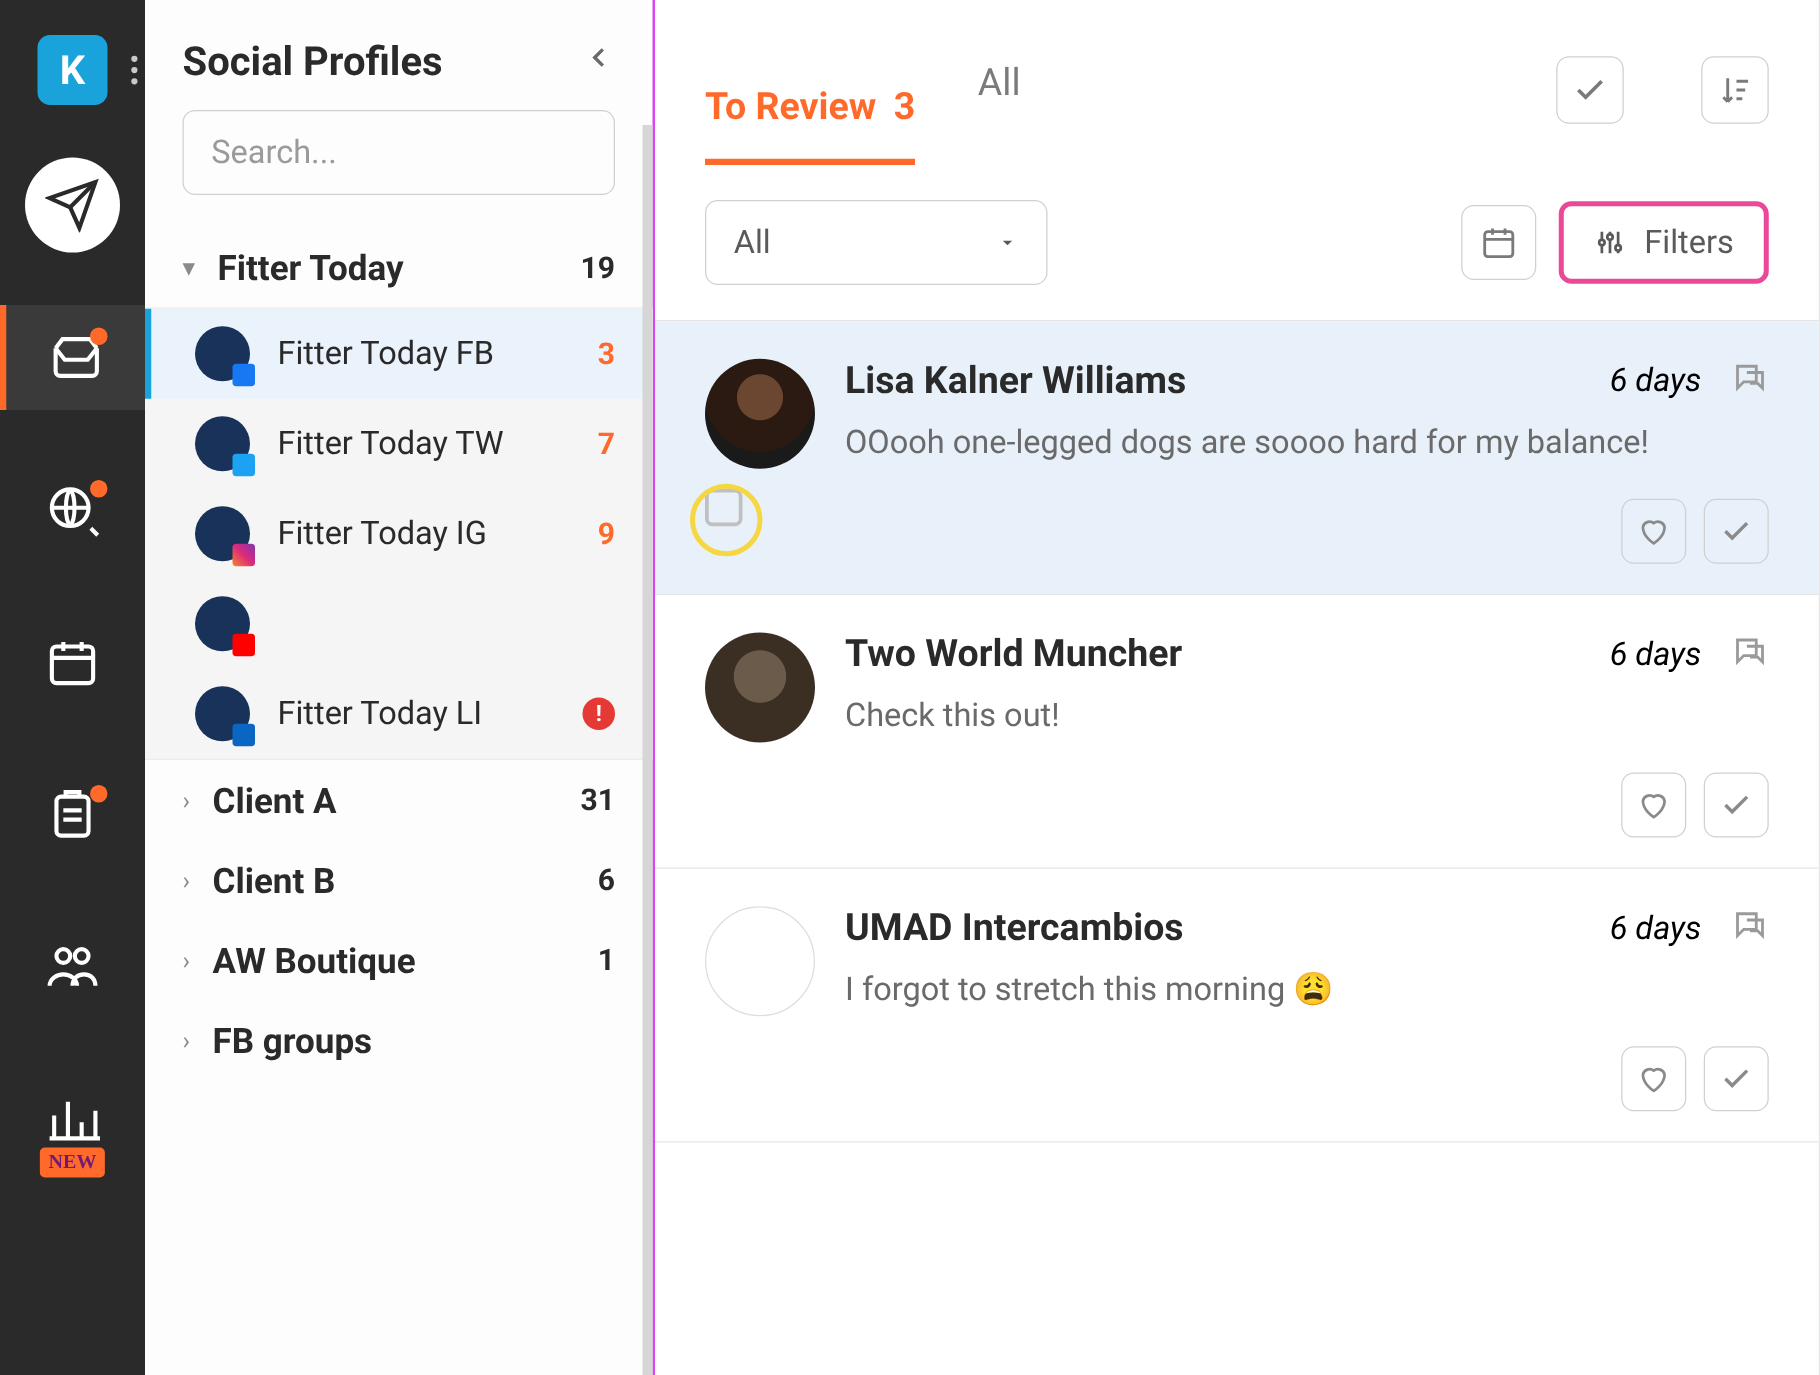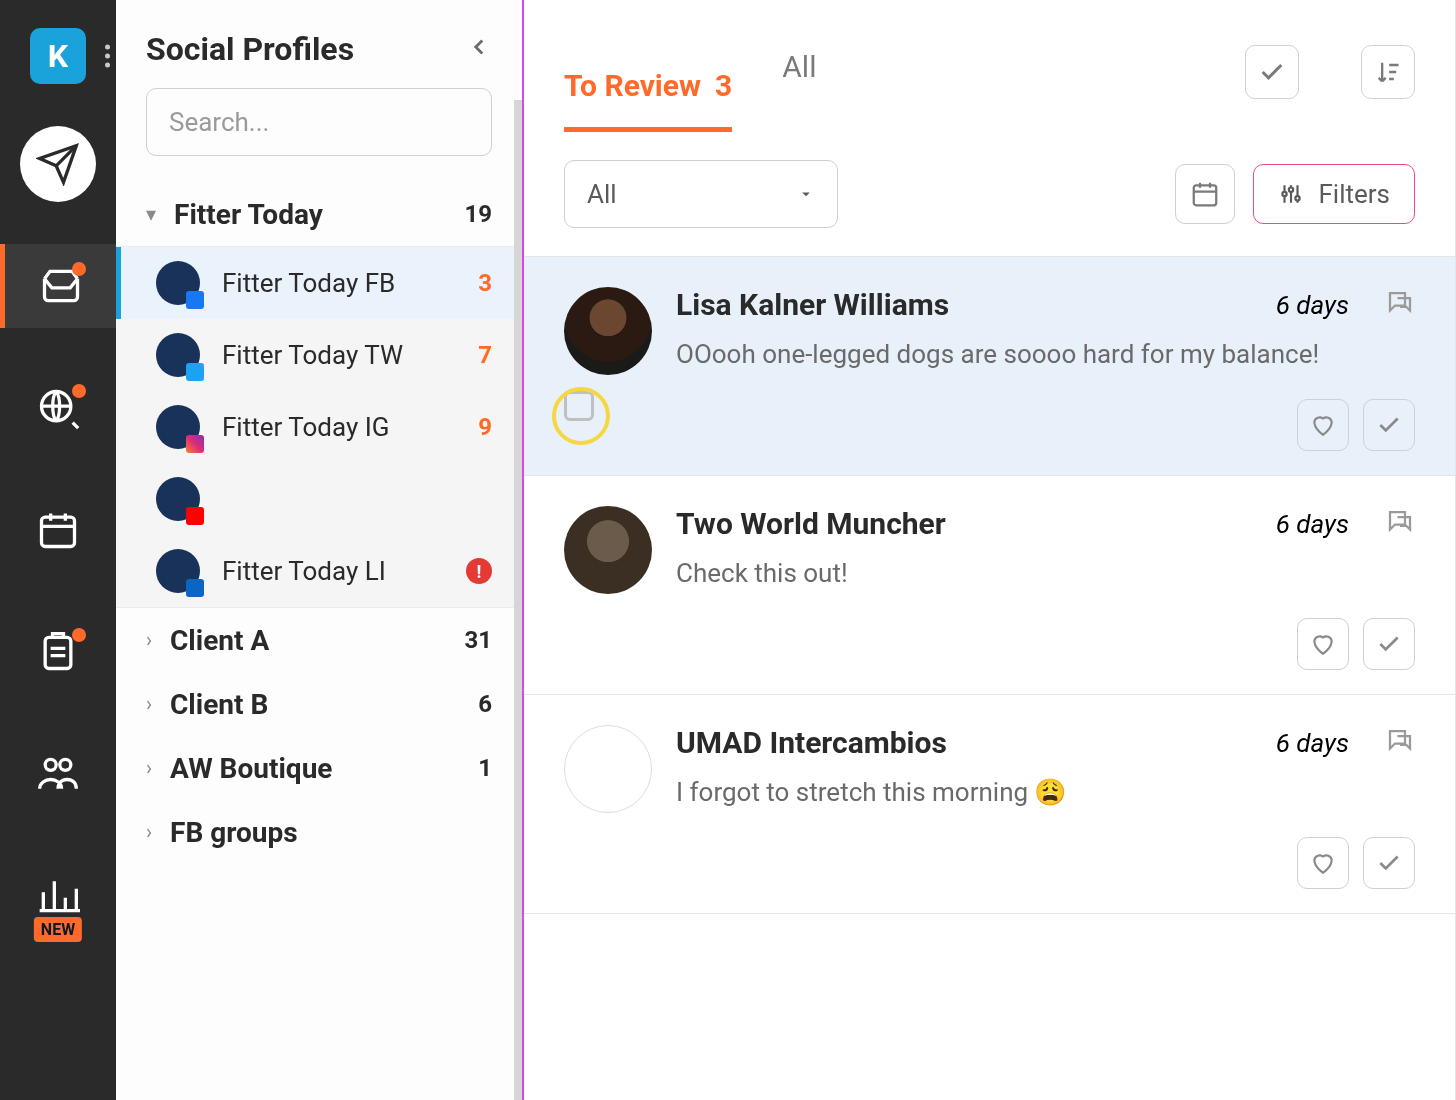--- a/index.html
+++ b/index.html
@@ -9,21 +9,21 @@
 
 .rail{width:116px;background:#2a2a2a;display:flex;flex-direction:column;align-items:center;padding-top:28px;gap:38px;position:relative;}
 .brand{width:56px;height:56px;background:#1aa3da;border-radius:10px;display:flex;align-items:center;justify-content:center;color:#fff;font-weight:700;font-size:32px;position:relative;}
 .brand-dots{position:absolute;right:-24px;top:50%;transform:translateY(-50%);display:flex;flex-direction:column;gap:4px;}
 .brand-dots span{width:5px;height:5px;background:#c9c9c9;border-radius:50%;}
 .rail-item{width:116px;height:84px;display:flex;align-items:center;justify-content:center;position:relative;color:#fff;}
 .rail-item.active{background:#3a3a3a;border-left:5px solid #ff6a2b;}
 .rail-item.circle{background:none;}
 .circle-wrap{width:76px;height:76px;border-radius:50%;background:#fff;display:flex;align-items:center;justify-content:center;color:#2a2a2a;}
 .badge-dot{position:absolute;top:18px;right:30px;width:14px;height:14px;background:#ff6a2b;border-radius:50%;}
-.new-tag{position:absolute;bottom:-4px;left:50%;transform:translateX(-50%);background:#ff6a2b;color:#0f172a;font-size:16px;font-weight:700;padding:3px 7px;border-radius:4px;}
+.new-tag{position:absolute;bottom:-4px;left:50%;transform:translateX(-50%);background:#ff6a2b;color:#701a75;font-size:16px;font-weight:700;padding:3px 7px;border-radius:4px;font-family:Liberation Serif, serif;}
 .rail svg{width:44px;height:44px;}
 
 
 .profiles{width:408px;background:#fdfdfd;border-right:2px solid #d946ef;position:relative;}
 .profiles-head{display:flex;align-items:center;justify-content:space-between;padding:30px 30px 20px 30px;}
 .profiles-head h1{font-size:32px;font-weight:700;color:#2a2a2a;}
 .back-chev{font-size:30px;color:#6a6a6a;cursor:pointer;}
 .search-box{margin:0 30px 26px 30px;border:1px solid #d0d0d0;border-radius:10px;padding:18px 22px;font-size:26px;color:#9a9a9a;}
 .group{padding:0 30px;}
 .group-row{display:flex;align-items:center;gap:18px;height:64px;cursor:pointer;}
@@ -47,33 +47,33 @@
 .tab{font-size:30px;color:#7a7a7a;padding-bottom:24px;cursor:pointer;display:flex;align-items:center;gap:14px;}
 .tab.active{color:#ff6a2b;font-weight:700;border-bottom:5px solid #ff6a2b;margin-top:44px;}
 .tab .count{color:#ff6a2b;font-weight:700;}
 .tabs-spacer{flex:1;}
 .sq-btn{width:54px;height:54px;border:1px solid #d0d0d0;border-radius:10px;display:flex;align-items:center;justify-content:center;color:#7a7a7a;margin-bottom:12px;cursor:pointer;}
 .tabs-row .sq-btn + .sq-btn{margin-left:12px;}
 .filter-row{display:flex;align-items:center;padding:28px 40px;gap:18px;border-bottom:1px solid #e5e5e5;}
 .dropdown{flex:0 0 274px;border:1px solid #d0d0d0;border-radius:10px;padding:18px 22px;font-size:26px;color:#5a5a5a;display:flex;align-items:center;justify-content:space-between;cursor:pointer;}
 .filter-spacer{flex:1;}
 .cal-btn{width:60px;height:60px;border:1px solid #d0d0d0;border-radius:10px;display:flex;align-items:center;justify-content:center;color:#7a7a7a;cursor:pointer;}
-.filters-btn{border:1px solid #ec4899;border-radius:10px;padding:14px 24px;font-size:26px;color:#5a5a5a;display:flex;align-items:center;gap:14px;cursor:pointer;}
+.filters-btn{border:4px solid #ec4899;border-radius:10px;padding:14px 24px;font-size:26px;color:#5a5a5a;display:flex;align-items:center;gap:14px;cursor:pointer;}
 
 
 .cards{flex:1;overflow:auto;}
 .card{border-bottom:1px solid #e5e5e5;padding:30px 40px 24px 40px;position:relative;}
 .card.highlight{background:#e8f1f9;}
 .card-head{display:flex;gap:24px;}
 .avatar-lg{width:88px;height:88px;border-radius:50%;background:#ccc;flex-shrink:0;background-size:cover;background-position:center;}
 .av1{background:radial-gradient(circle at 50% 35%, #6b4731 0 25%, #2b1a12 26% 60%, #1a1a1a 61% 100%);}
 .av2{background:radial-gradient(circle at 50% 40%, #6b5b4a 0 30%, #3b2f24 31% 100%);}
 .av3{background:#fff;border:1px solid #ddd;}
 .card-body{flex:1;}
-.name-row{display:flex;align-items:center;gap:36px;}
+.name-row{display:flex;align-items:center;gap:24px;}
 .name{font-size:30px;font-weight:700;color:#2a2a2a;flex:1;}
 .time{font-size:26px;color:#000000;font-style:italic;}
 .comment-ico{color:#9a9a9a;}
 .msg-text{font-size:26px;color:#6a6a6a;margin-top:14px;line-height:1.45;}
 .card-actions{display:flex;justify-content:flex-end;gap:14px;margin-top:24px;}
 .act-btn{width:52px;height:52px;border:1px solid #d0d0d0;border-radius:10px;display:flex;align-items:center;justify-content:center;color:#8a8a8a;cursor:pointer;}
 .checkbox{position:absolute;left:40px;bottom:54px;width:30px;height:30px;border:3px solid #c0c0c0;border-radius:6px;}
 .cursor-ring{position:absolute;left:28px;bottom:30px;width:58px;height:58px;border:4px solid #f5d742;border-radius:50%;pointer-events:none;}
 </style>
 </head>

